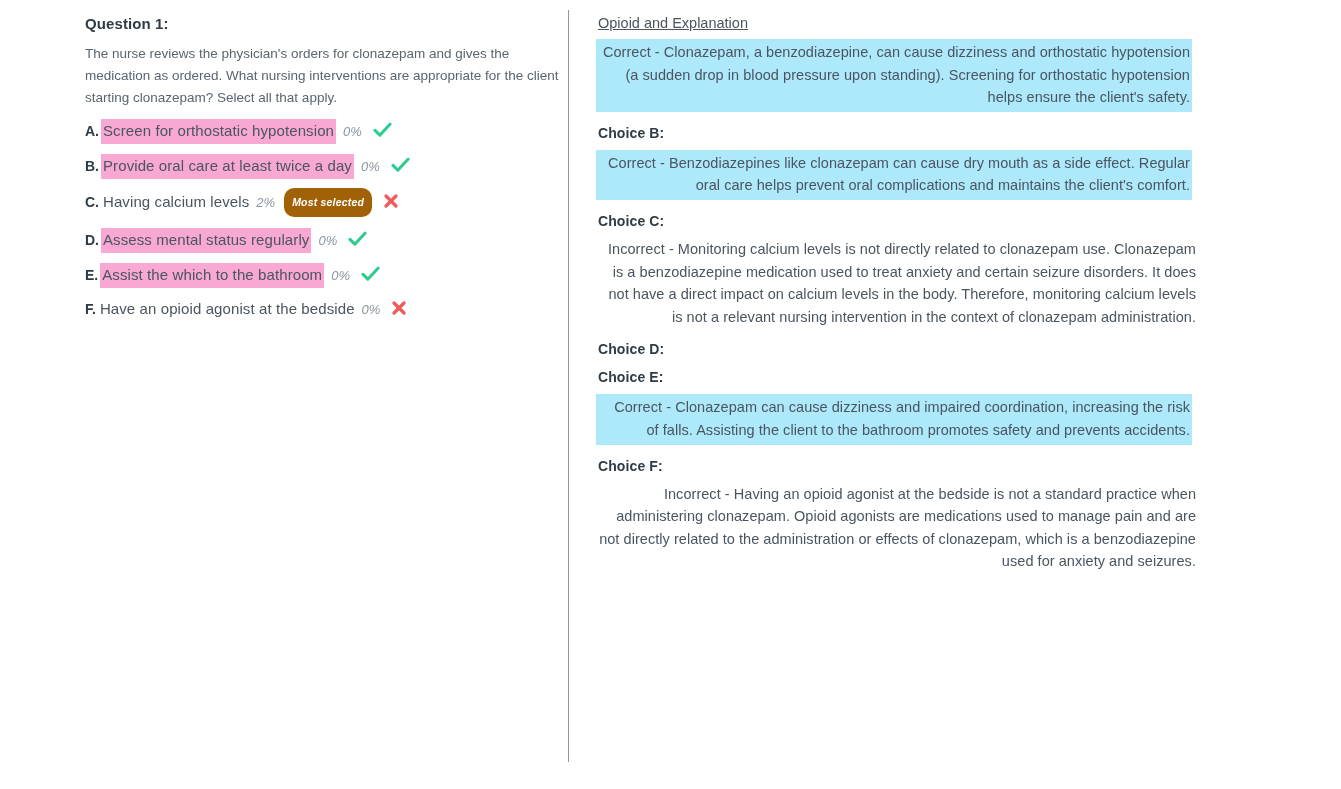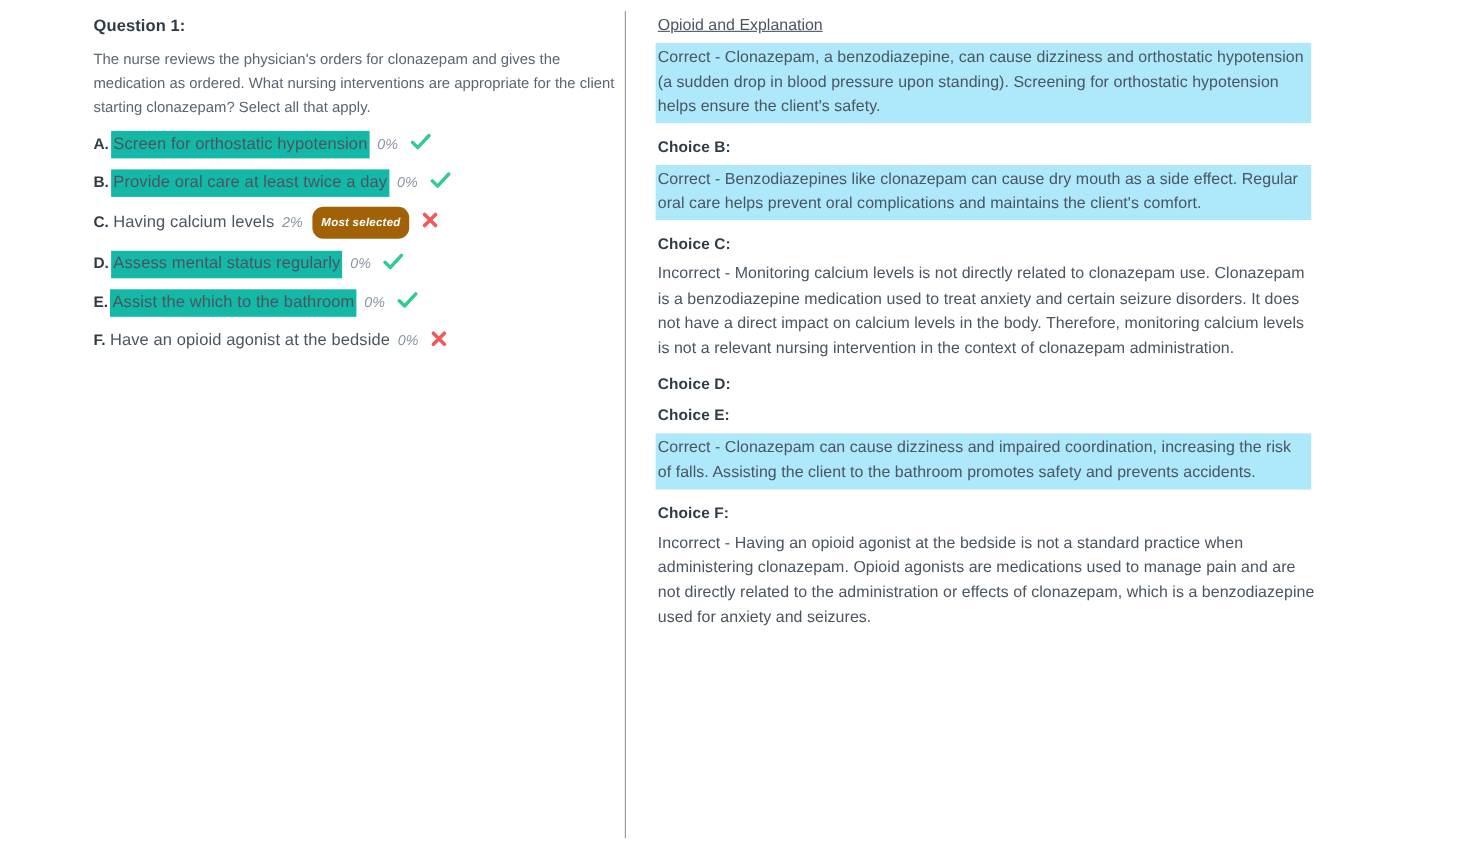--- a/index.html
+++ b/index.html
@@ -56,21 +56,21 @@
     font-weight: bold;
     color: #2f3b45;
     margin-right: 4px;
   }
   .choice-text {
     font-size: 15px;
     color: #4a5560;
     letter-spacing: .1px;
   }
   .choice-text.hl {
-    background: #14b8a6;
+    background: #f9a8d4;
     padding: 1px 2px 2px 2px;
     margin-left: -2px;
   }
   .choice-pct {
     font-size: 13px;
     font-style: italic;
     color: #8b95a1;
     margin-left: 7px;
   }
   .badge-most-selected {
@@ -134,23 +134,25 @@
     line-height: 22.6px;
     color: #4a5560;
     margin: 0 0 10px 0;
     letter-spacing: .05px;
   }
   .explain-body.hl {
     background: #ade8fb;
     padding: 2px 2px 3px 2px;
     margin-left: -2px;
     width: 592px;
+    text-align: right;
   }
   .explain-body.plain {
     width: 598px;
+    text-align: right;
   }
 </style>
 </head>
 <body>
 
 <div class="page">
 
   <div class="question-col">
     <div class="question-title">Question 1:</div>
     <div class="question-stem">The nurse reviews the physician's orders for clonazepam and gives the medication as ordered. What nursing interventions are appropriate for the client starting clonazepam? Select all that apply.</div>

